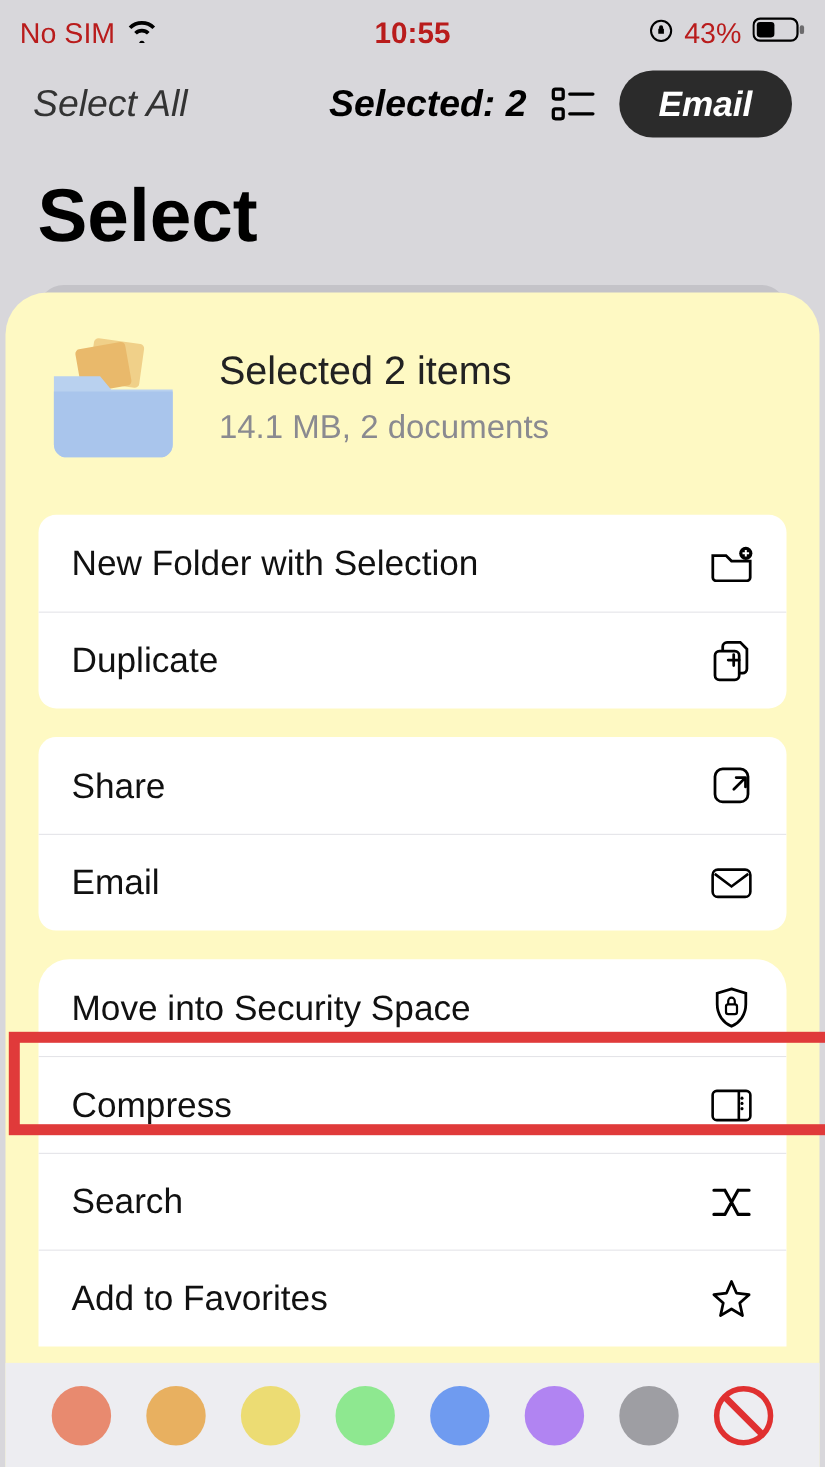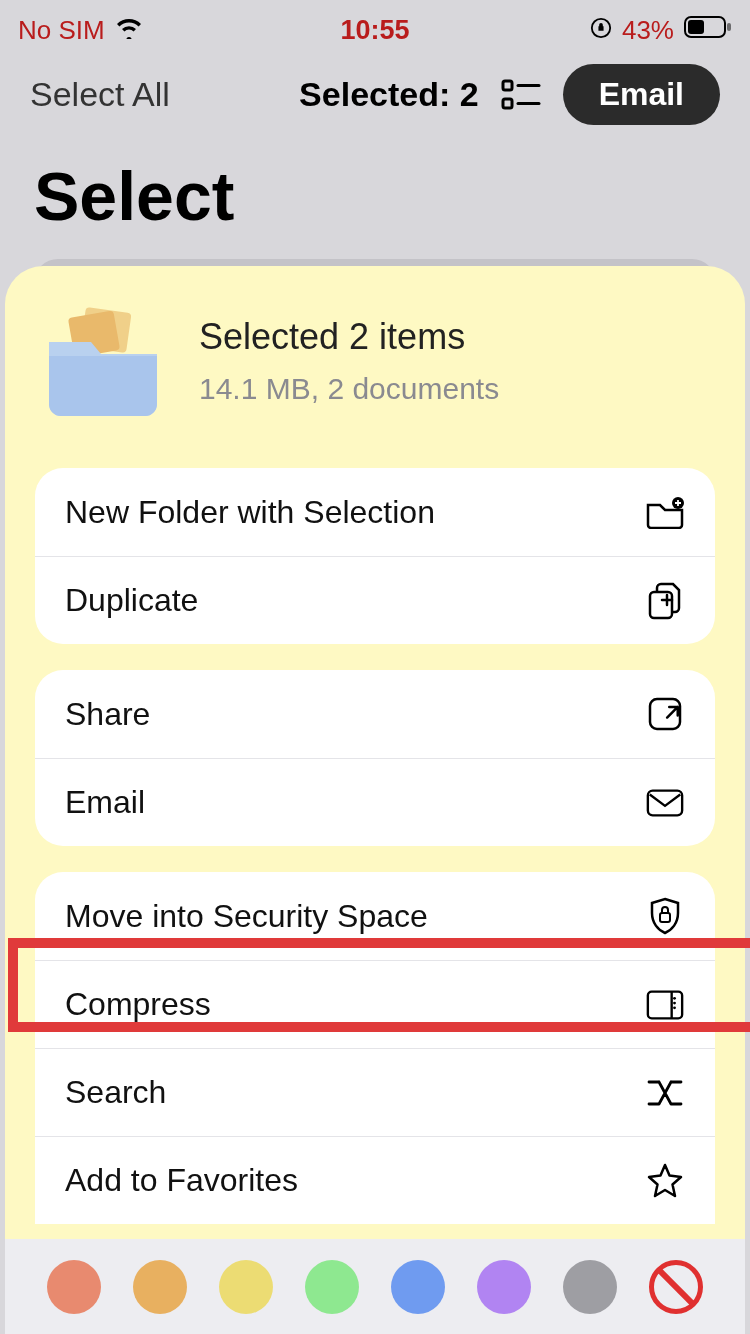--- a/index.html
+++ b/index.html
@@ -5,41 +5,41 @@
   * { box-sizing: border-box; margin: 0; padding: 0; }
   html, body { width: 750px; height: 1334px; overflow: hidden; font-family: -apple-system, "Helvetica Neue", Arial, sans-serif; }
   body { background: #d8d7db; }
 
   
   .status-bar { height: 46px; display: flex; align-items: flex-end; justify-content: space-between; padding: 0 18px; font-size: 26px; font-weight: 500; color: #b91c1c; }
   .status-left, .status-right { display: flex; align-items: center; gap: 10px; }
   .status-center { position:absolute; left:50%; transform:translateX(-50%); font-weight:600; font-size:27px;}
 
   
-  .nav { display:flex; align-items:center; padding: 18px 30px 10px 30px; gap: 20px; }
+  .nav { display:flex; align-items:center; padding: 18px 30px 10px 30px; gap: 20px; font-style: italic; }
   .nav .select-all { font-size: 34px; color:#333; font-weight:400;}
   .nav .spacer { flex:1; }
   .nav .selected-count { font-size: 34px; font-weight:700; color:#000;}
   .nav .view-toggle { width:44px; height:44px; display:flex; align-items:center; justify-content:center;}
   .nav .done { background:#2b2b2b; color:#fff; font-size:32px; font-weight:600; padding: 12px 36px; border-radius: 40px; }
 
   .page-title { font-size: 68px; font-weight: 800; color:#000; padding: 22px 34px 18px 34px;}
 
   .search { margin: 6px 34px 0 34px; background:#c4c3c8; border-radius: 24px; height:74px; display:flex; align-items:center; padding:0 22px; gap:14px; color:#7a797e; font-size:36px;}
   .search svg { flex-shrink:0; }
 
   
   .sheet { position:absolute; left:5px; right:5px; top:266px; bottom:0; background:#fef9c3; border-top-left-radius:38px; border-top-right-radius:38px; padding: 34px 30px 0 30px; }
 
   .sheet-header { display:flex; align-items:center; gap: 34px; padding: 6px 10px 26px 6px;}
   .folder-thumb { width:124px; height:110px; position:relative; }
   .sheet-header .ttl { font-size:36px; color:#222; font-weight:500; }
   .sheet-header .sub { font-size:30px; color:#8a8a90; margin-top:14px;}
 
-  .group { background:#fff; border-radius:28px; margin-top:26px; overflow:hidden;}
+  .group { background:#fff; border-radius:16px; margin-top:26px; overflow:hidden;}
   .row { display:flex; align-items:center; justify-content:space-between; padding: 0 30px; height:88px; font-size:32px; color:#111;}
   .row + .row { border-top:1px solid #e4e4e8; }
   .row .icon { width:40px; height:40px; display:flex; align-items:center; justify-content:center; color:#111;}
   .group.g3 { border-radius:28px 28px 0 0; }
 
   .highlight-box { position:absolute; border:10px solid #e03a3a; pointer-events:none; }
 
   .color-row { position:absolute; left:0; right:0; bottom:0; height:95px; background:#ededf1; display:flex; align-items:center; justify-content:space-around; padding:0 26px;}
   .dot { width:54px; height:54px; border-radius:50%; }
   .no-color { width:54px; height:54px; border-radius:50%; border:5px solid #e03030; display:flex; align-items:center; justify-content:center; position:relative;}

